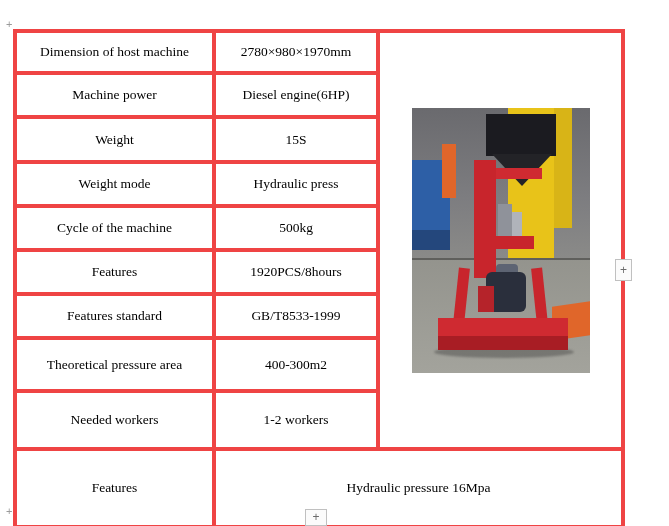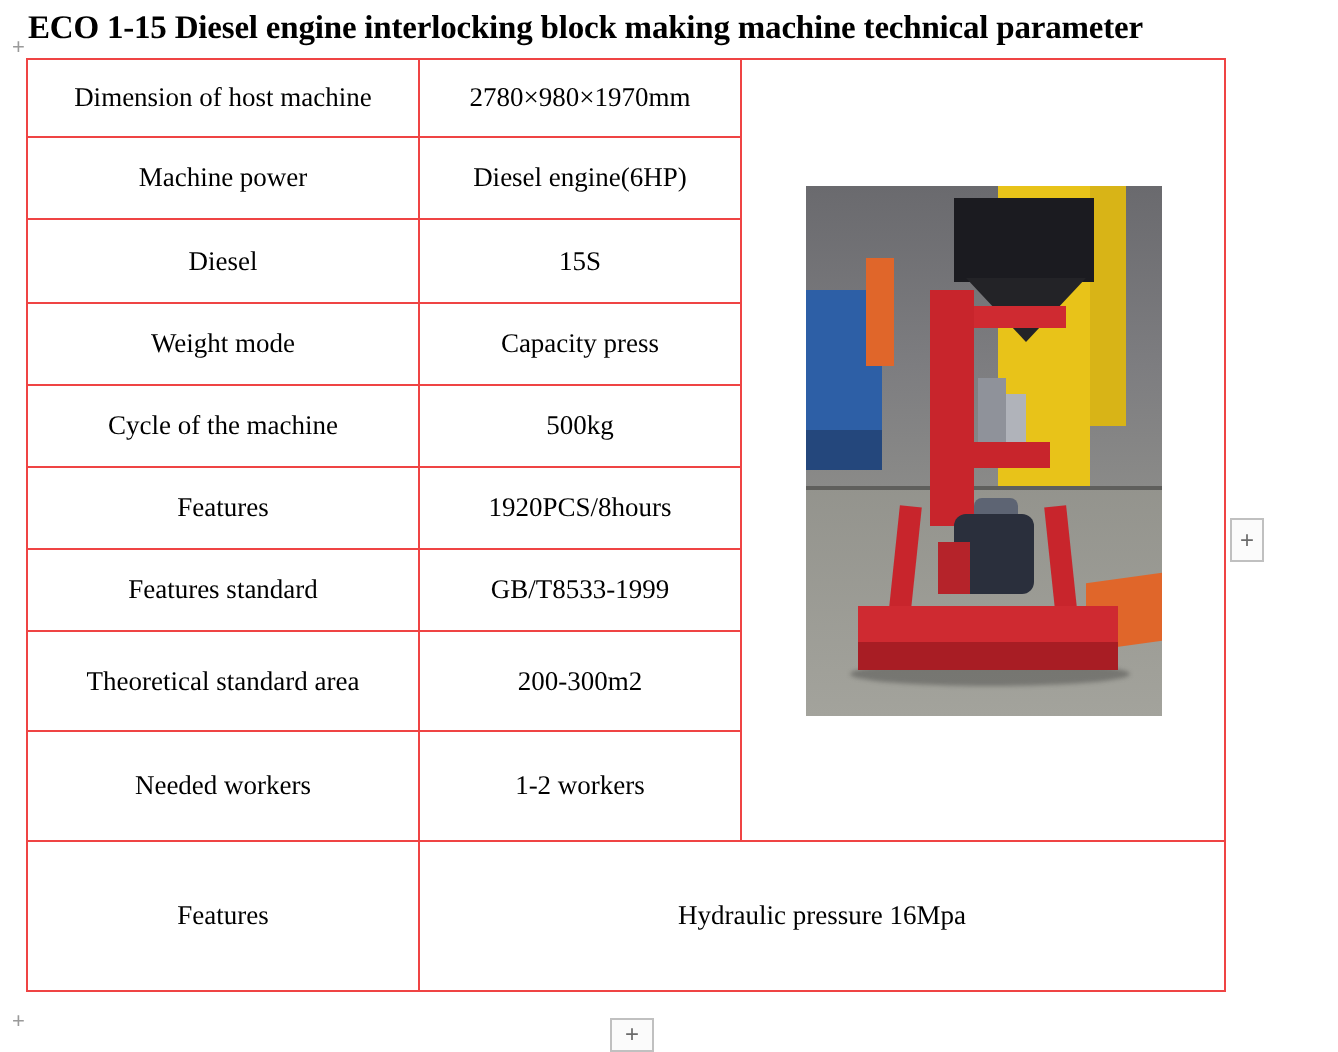--- a/index.html
+++ b/index.html
@@ -38,21 +38,21 @@
     top: 29px;
     width: 596px;
     height: 482px;
   }
   table.spec {
     border-collapse: collapse;
     width: 596px;
     table-layout: fixed;
   }
   table.spec td {
-    border: 1px solid #ef4444;
+    border: 4px solid #ef4444;
     font-size: 13.5px;
     text-align: center;
     vertical-align: middle;
     padding: 0;
     font-family: "Liberation Serif", serif;
   }
   td.label {
     width: 195px;
   }
   td.value {
@@ -228,21 +228,20 @@
     font-size: 11px;
   }
   .corner-tl { left: 6px; top: 18px; }
   .corner-bl { left: 6px; top: 505px; }
 </style>
 </head>
 <body>
 
 <div class="page">
 
-  <div class="doc-title">ECO 1-15 Diesel engine interlocking block making machine technical parameter</div>
 
   <span class="corner-mark corner-tl">+</span>
   <span class="corner-mark corner-bl">+</span>
 
   <div class="table-wrap">
     <table class="spec">
       <tbody>
           <tr>
         <td class="label" style="height:38px">Dimension of host machine</td>
         <td class="value">2780×980×1970mm</td>
@@ -272,42 +271,42 @@
             <span class="ph-redbase"></span>
             <span class="ph-redbase-front"></span>
           </span>
         </td>
       </tr>
       <tr>
         <td class="label" style="height:40px">Machine power</td>
         <td class="value">Diesel engine(6HP)</td>
       </tr>
       <tr>
-        <td class="label" style="height:41px">Diesel</td>
+        <td class="label" style="height:41px">Weight</td>
         <td class="value">15S</td>
       </tr>
       <tr>
         <td class="label" style="height:40px">Weight mode</td>
-        <td class="value">Capacity press</td>
+        <td class="value">Hydraulic press</td>
       </tr>
       <tr>
         <td class="label" style="height:40px">Cycle of the machine</td>
         <td class="value">500kg</td>
       </tr>
       <tr>
         <td class="label" style="height:40px">Features</td>
         <td class="value">1920PCS/8hours</td>
       </tr>
       <tr>
         <td class="label" style="height:40px">Features standard</td>
         <td class="value">GB/T8533-1999</td>
       </tr>
       <tr>
-        <td class="label" style="height:49px">Theoretical standard area</td>
-        <td class="value">200-300m2</td>
+        <td class="label" style="height:49px">Theoretical pressure area</td>
+        <td class="value">400-300m2</td>
       </tr>
       <tr>
         <td class="label" style="height:54px">Needed workers</td>
         <td class="value">1-2 workers</td>
       </tr>
       <tr>
         <td class="features-label" style="height:74px">Features</td>
         <td class="features-value" colspan="2">Hydraulic pressure 16Mpa</td>
       </tr>
     </tbody>

